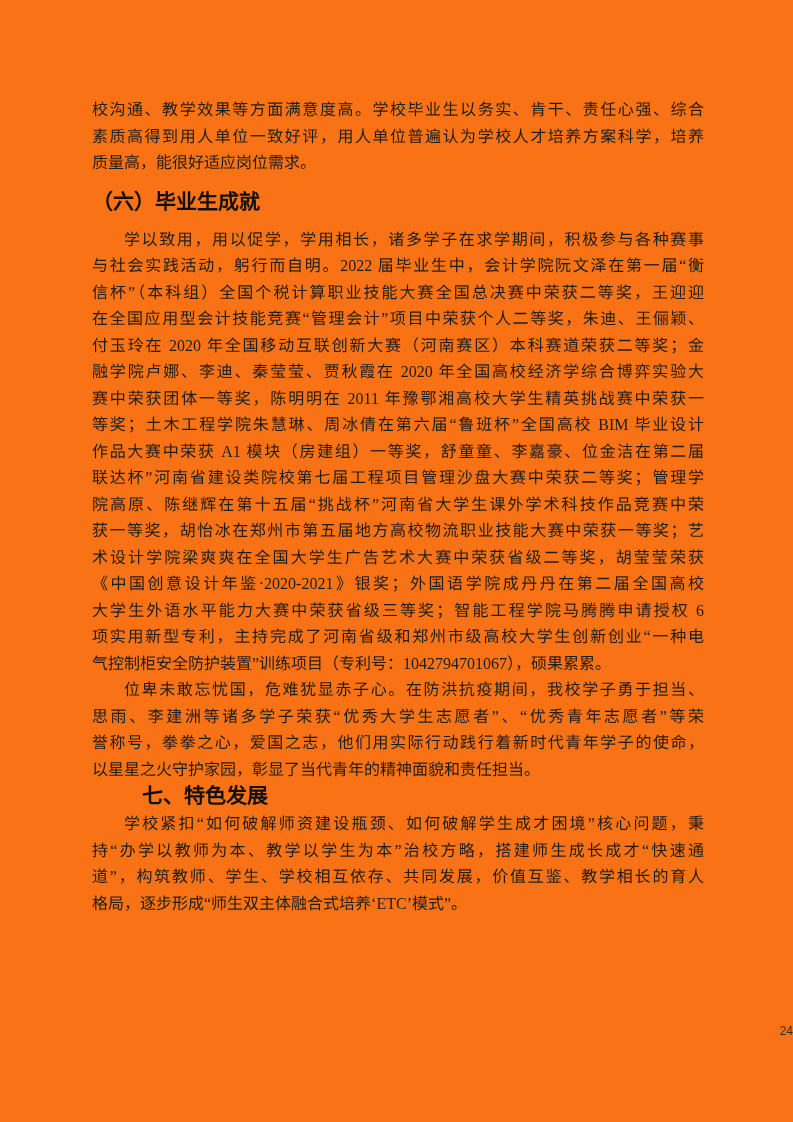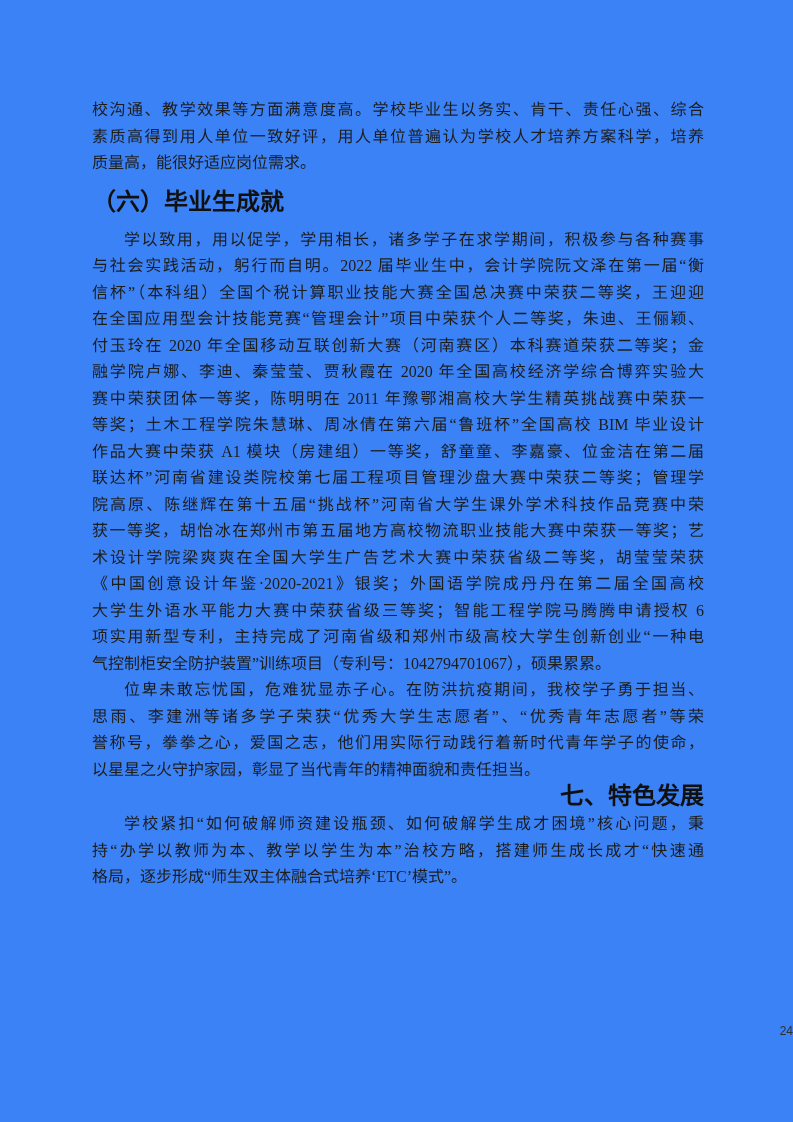--- a/index.html
+++ b/index.html
@@ -4,21 +4,21 @@
 <style>
   html, body {
     margin: 0;
     padding: 0;
     background: #ffffff;
   }
   .page {
     position: relative;
     width: 793px;
     height: 1122px;
-    background: #3b82f6;
+    background: #f97316;
     overflow: hidden;
   }
   .content {
     position: absolute;
     left: 92px;
     top: 97px;
     width: 612px;
     color: #1d1d1d;
     font-family: "Liberation Serif", "DejaVu Serif", serif;
     font-size: 16px;
@@ -33,29 +33,28 @@
   }
   .line.last {
     text-align-last: left;
   }
   .indent-first .line:first-child {
     text-indent: 32px;
   }
   .h-section {
     font-family: "Liberation Sans", "DejaVu Sans", sans-serif;
     font-weight: bold;
-    font-size: 24px;
+    font-size: 21px;
     line-height: 26px;
     color: #101010;
     margin: 12px 0 12px 0;
   }
   .h-section.h-indent {
     text-indent: 50px;
     margin: 0 0 2px 0;
-    text-align: right;
   }
   .footer {
     position: absolute;
     left: 0;
     right: 0;
     top: 1024px;
     text-align: right;
     font-family: "Liberation Sans", "DejaVu Sans", sans-serif;
     font-size: 12px;
     color: #2e2e2e;
@@ -100,20 +99,21 @@
         <div class="line">思雨、李建洲等诸多学子荣获“优秀大学生志愿者”、“优秀青年志愿者”等荣</div>
         <div class="line">誉称号，拳拳之心，爱国之志，他们用实际行动践行着新时代青年学子的使命，</div>
         <div class="line last">以星星之火守护家园，彰显了当代青年的精神面貌和责任担当。</div>
       </div>
 
     <h2 class="h-section h-indent">七、特色发展</h2>
 
     <div class="para indent-first">
         <div class="line">学校紧扣“如何破解师资建设瓶颈、如何破解学生成才困境”核心问题，秉</div>
         <div class="line">持“办学以教师为本、教学以学生为本”治校方略，搭建师生成长成才“快速通</div>
+        <div class="line">道”，构筑教师、学生、学校相互依存、共同发展，价值互鉴、教学相长的育人</div>
         <div class="line last">格局，逐步形成“师生双主体融合式培养‘ETC’模式”。</div>
       </div>
 
   </div>
 
   <div class="footer">
     <span>24</span>
   </div>
 </div>
 

